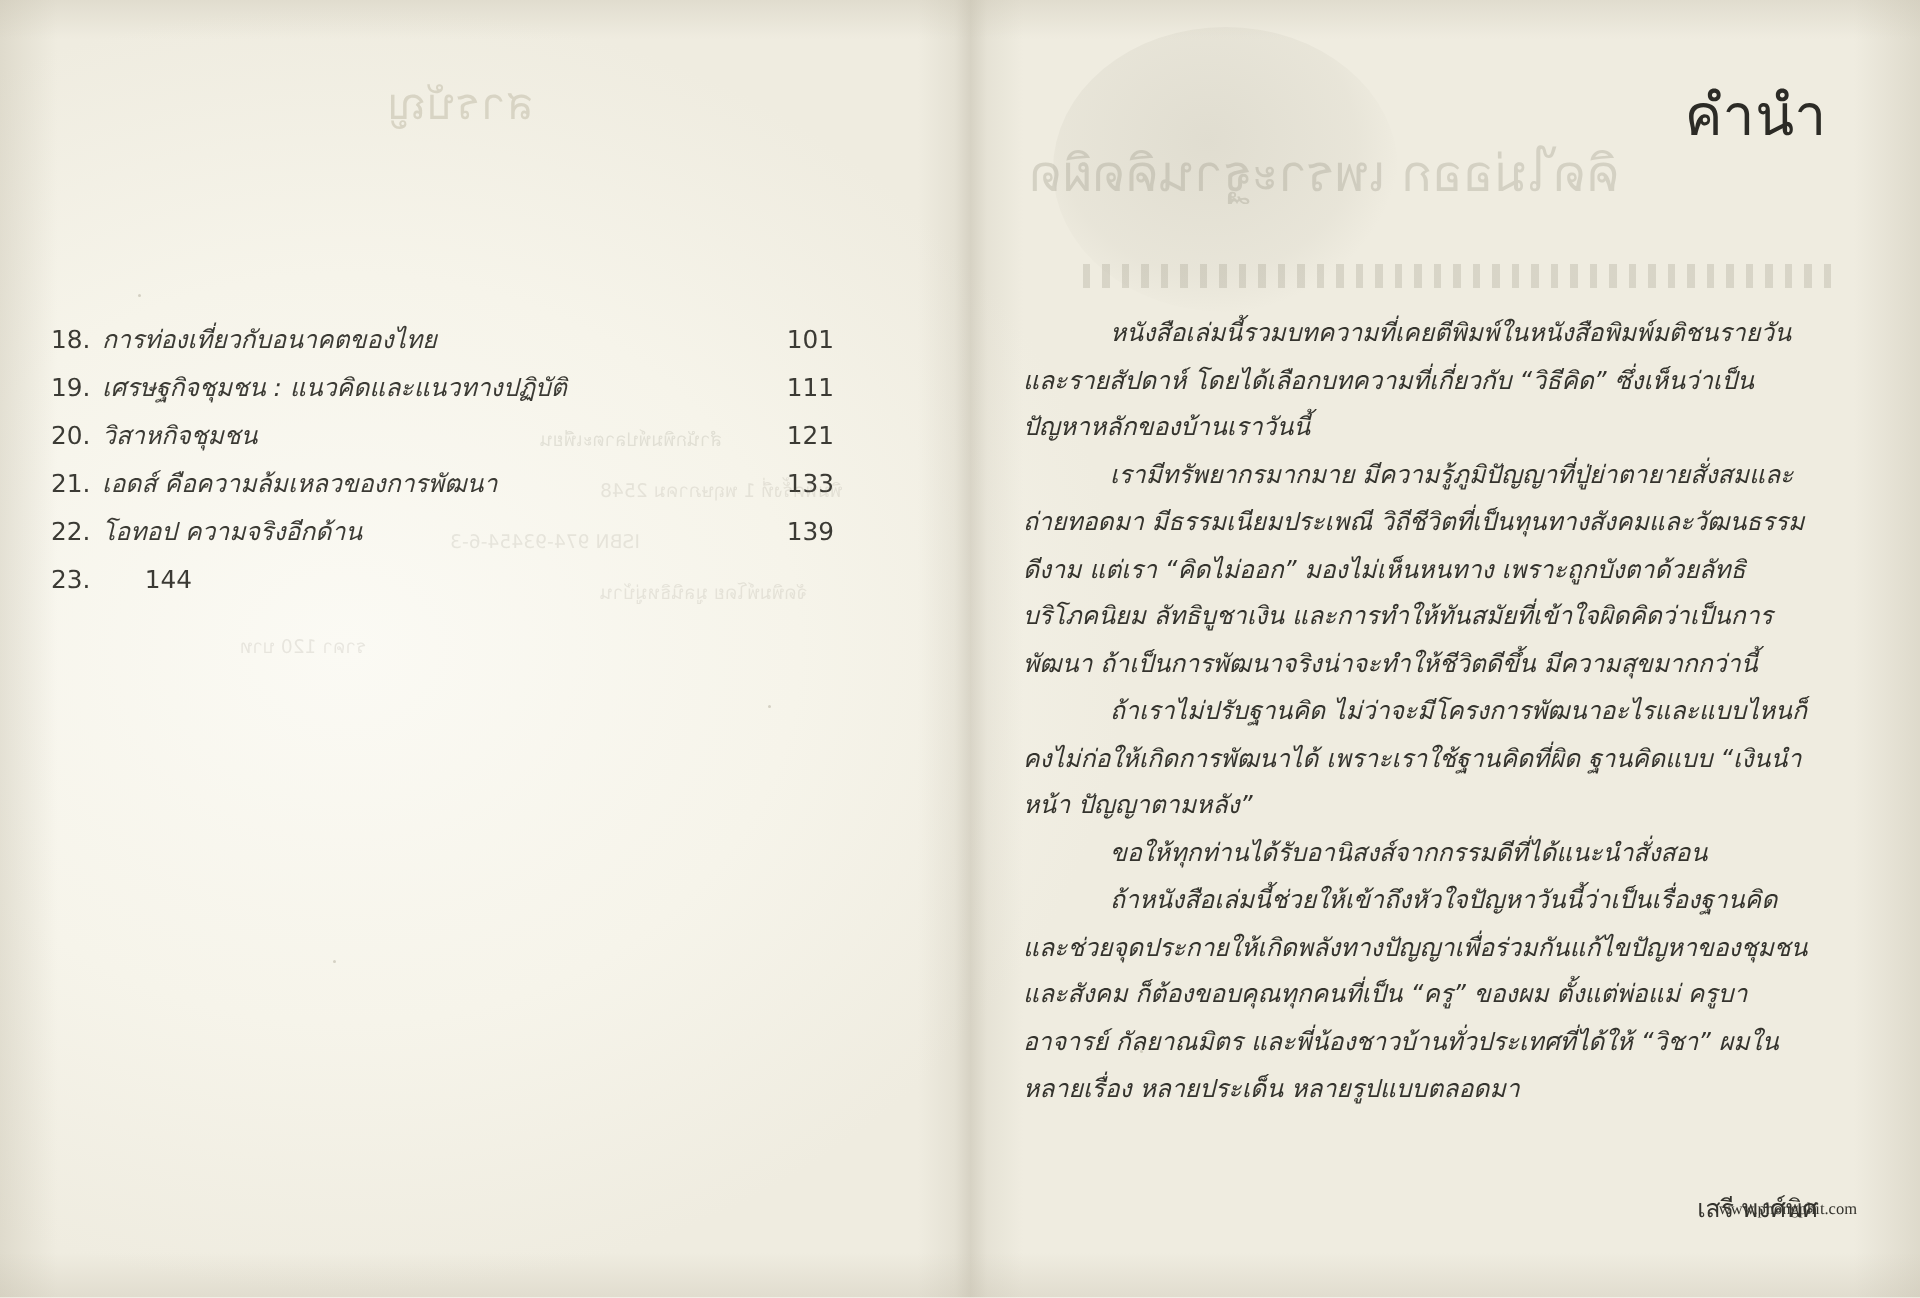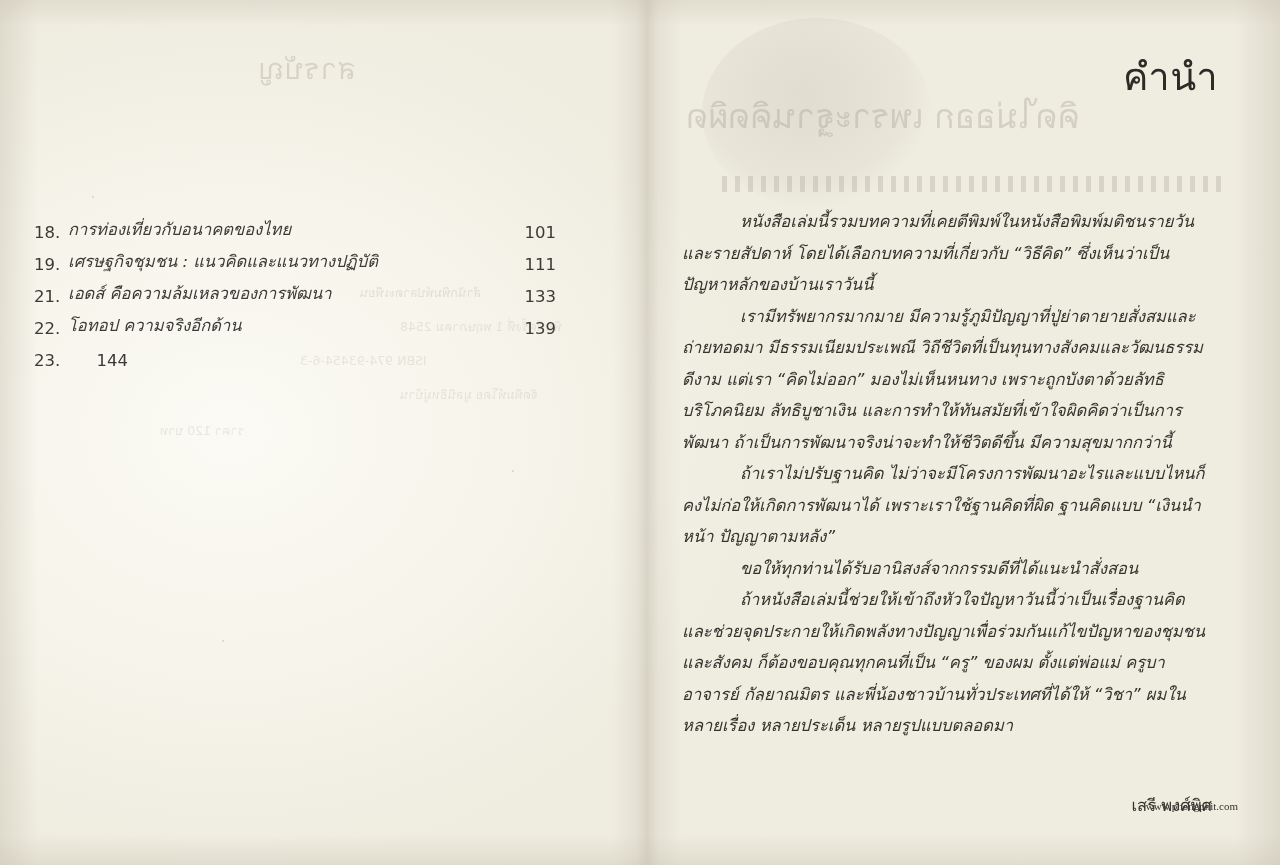--- a/index.html
+++ b/index.html
@@ -77,21 +77,21 @@
     font-family: "DejaVu Sans", sans-serif;
   }
   .toc-list {
     position: absolute;
     left: 34px;
     top: 210px;
     width: 560px;
   }
   .toc-row {
     display: flex;
-    align-items: flex-end;
+    align-items: center;
     height: 32px;
     color: #3b3a34;
     font-size: 16.5px;
   }
   .toc-row .num {
     width: 34px;
     flex: 0 0 34px;
     text-align: left;
   }
   .toc-row .title {
@@ -209,20 +209,25 @@
         <span class="num">18.</span>
         <span class="title">การท่องเที่ยวกับอนาคตของไทย</span>
         <span class="page-no">101</span>
       </div>
       <div class="toc-row">
         <span class="num">19.</span>
         <span class="title">เศรษฐกิจชุมชน : แนวคิดและแนวทางปฏิบัติ</span>
         <span class="page-no">111</span>
       </div>
       <div class="toc-row">
+        <span class="num">20.</span>
+        <span class="title">วิสาหกิจชุมชน</span>
+        <span class="page-no">121</span>
+      </div>
+      <div class="toc-row">
         <span class="num">21.</span>
         <span class="title">เอดส์ คือความล้มเหลวของการพัฒนา</span>
         <span class="page-no">133</span>
       </div>
       <div class="toc-row">
         <span class="num">22.</span>
         <span class="title">โอทอป ความจริงอีกด้าน</span>
         <span class="page-no">139</span>
       </div>
       <div class="toc-row">

